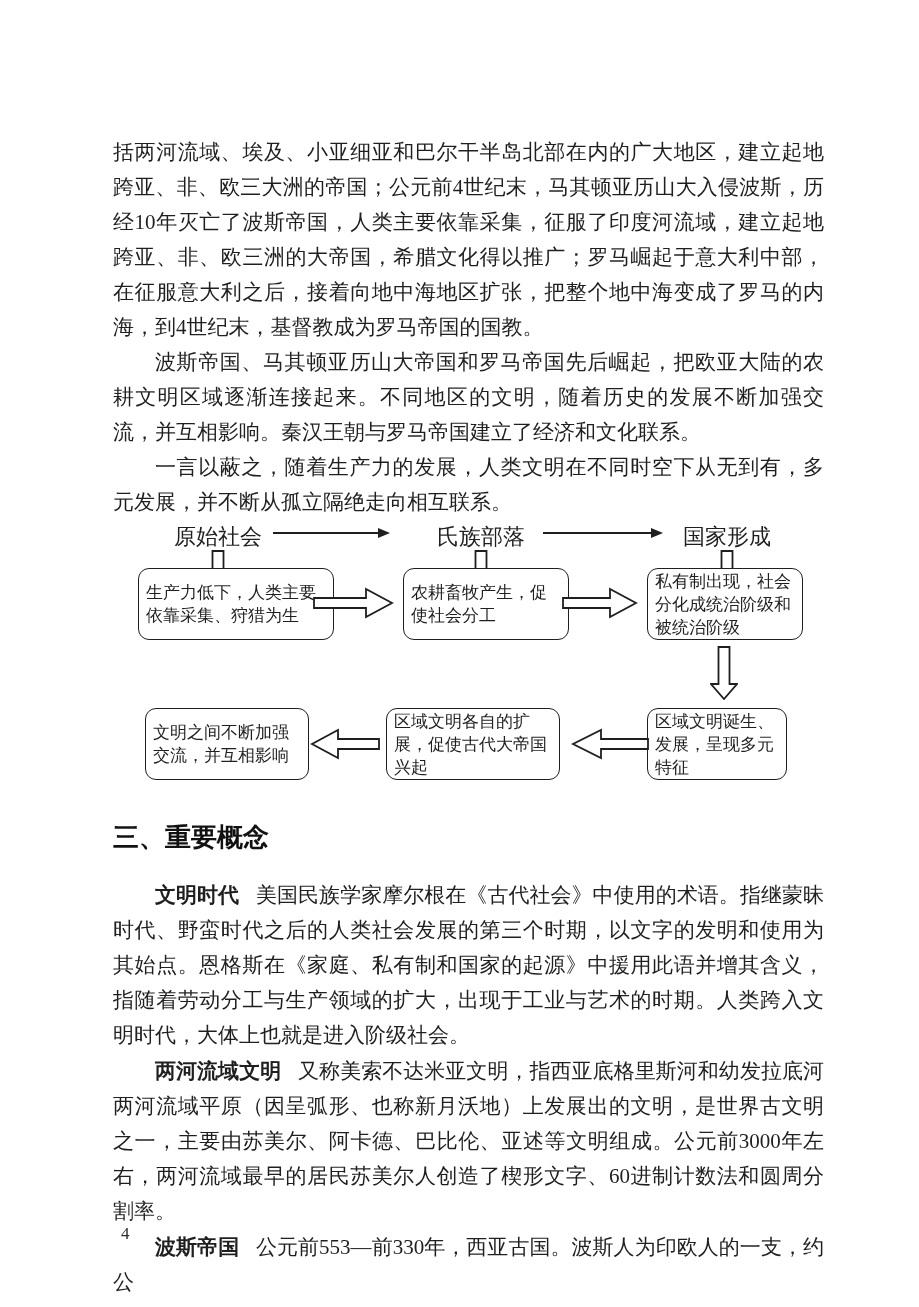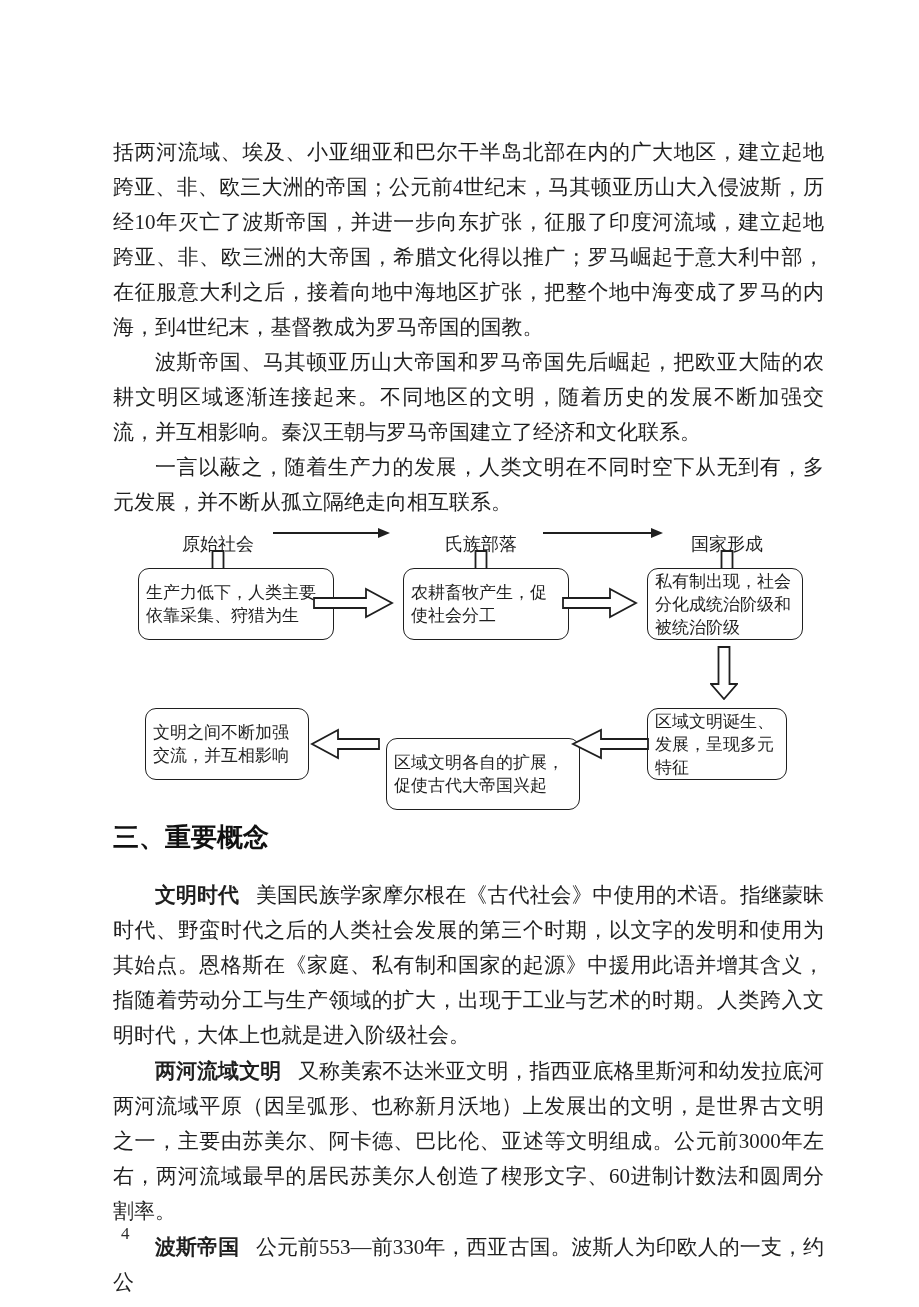--- a/index.html
+++ b/index.html
@@ -25,22 +25,22 @@
   .concept-term{
     font-family:"Liberation Sans","DejaVu Sans",sans-serif;
     font-weight:700;margin-right:0.8em;
   }
   
   .flowchart{
     position:relative;height:258px;margin-top:5px;
     font-size:17px;line-height:23px;text-align:left;
   }
   .stage-label{
-    position:absolute;top:8px;width:110px;text-align:center;
-    font-size:18px;line-height:23px;
+    position:absolute;top:0;width:110px;text-align:center;
+    font-size:22px;line-height:23px;
   }
   .fc-box{
     position:absolute;height:72px;
     border:1.8px solid #1f1f1f;border-radius:11px;
     background:#fff;
     display:flex;align-items:center;
     padding:3px 7px;box-sizing:border-box;
   }
   .fc-arrow{position:absolute;}
   .heading{
@@ -56,21 +56,21 @@
   svg{display:block;}
 </style>
 </head>
 <body>
 
 <div class="page">
 
 
   <div class="content">
 
-    <p class="no-indent">括两河流域、埃及、小亚细亚和巴尔干半岛北部在内的广大地区，建立起地跨亚、非、欧三大洲的帝国；公元前4世纪末，马其顿亚历山大入侵波斯，历经10年灭亡了波斯帝国，并进一步向东扩张，征服了印度河流域，建立起地跨亚、非、欧三洲的大帝国，希腊文化得以推广；罗马崛起于意大利中部，在征服意大利之后，接着向地中海地区扩张，把整个地中海变成了罗马的内海，到4世纪末，基督教成为罗马帝国的国教。</p>
+    <p class="no-indent">括两河流域、埃及、小亚细亚和巴尔干半岛北部在内的广大地区，建立起地跨亚、非、欧三大洲的帝国；公元前4世纪末，马其顿亚历山大入侵波斯，历经10年灭亡了波斯帝国，人类主要依靠采集，征服了印度河流域，建立起地跨亚、非、欧三洲的大帝国，希腊文化得以推广；罗马崛起于意大利中部，在征服意大利之后，接着向地中海地区扩张，把整个地中海变成了罗马的内海，到4世纪末，基督教成为罗马帝国的国教。</p>
     <p>波斯帝国、马其顿亚历山大帝国和罗马帝国先后崛起，把欧亚大陆的农耕文明区域逐渐连接起来。不同地区的文明，随着历史的发展不断加强交流，并互相影响。秦汉王朝与罗马帝国建立了经济和文化联系。</p>
     <p>一言以蔽之，随着生产力的发展，人类文明在不同时空下从无到有，多元发展，并不断从孤立隔绝走向相互联系。</p>
 
     <div class="flowchart">
 
       <div class="stage-label" style="left:50px;">原始社会</div>
       <div class="stage-label" style="left:313px;">氏族部落</div>
       <div class="stage-label" style="left:559px;">国家形成</div>
 
       <div class="fc-arrow" style="left:160px;top:1px;">
@@ -125,21 +125,21 @@
 
       <div class="fc-arrow" style="left:597px;top:121px;">
         <svg width="28" height="54" viewBox="0 0 28 54">
             <polygon points="8.5,1 19.5,1 19.5,38 27,38 14,53 1,38 8.5,38" fill="#fff" stroke="#1f1f1f" stroke-width="1.8"></polygon>
           </svg>
       </div>
 
       <div class="fc-box" style="left:534px;top:183px;width:140px;">
           <span>区域文明诞生、发展，呈现多元特征</span>
         </div>
-      <div class="fc-box" style="left:273px;top:183px;width:194px;margin-top:30px;">
+      <div class="fc-box" style="left:273px;top:183px;width:174px;">
           <span>区域文明各自的扩展，促使古代大帝国兴起</span>
         </div>
       <div class="fc-box" style="left:32px;top:183px;width:164px;">
           <span>文明之间不断加强交流，并互相影响</span>
         </div>
 
       <div class="fc-arrow" style="left:458px;top:203px;">
         <svg width="78" height="32" viewBox="0 0 78 32">
             <polygon points="77,11 30,11 30,2 2,16 30,30 30,21 77,21" fill="#fff" stroke="#1f1f1f" stroke-width="1.8"></polygon>
           </svg>

